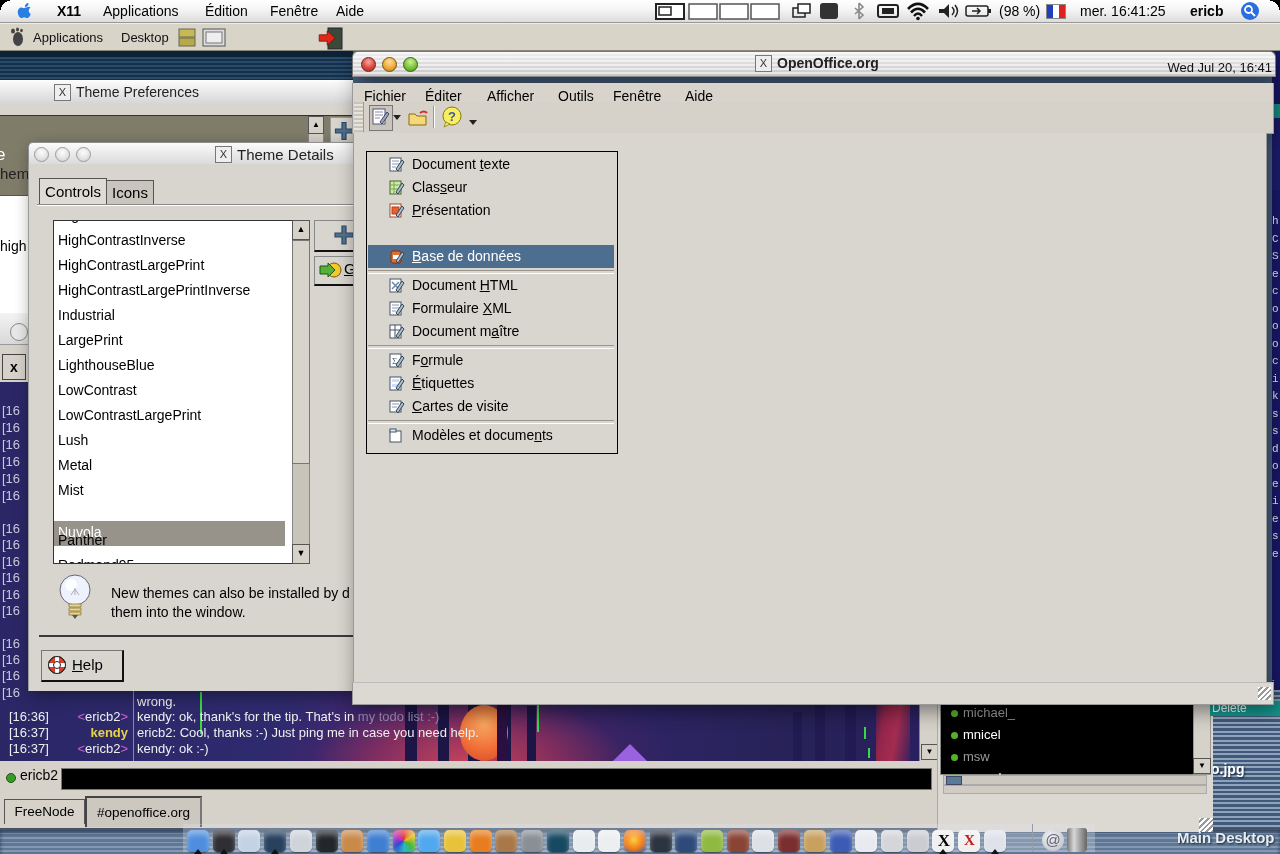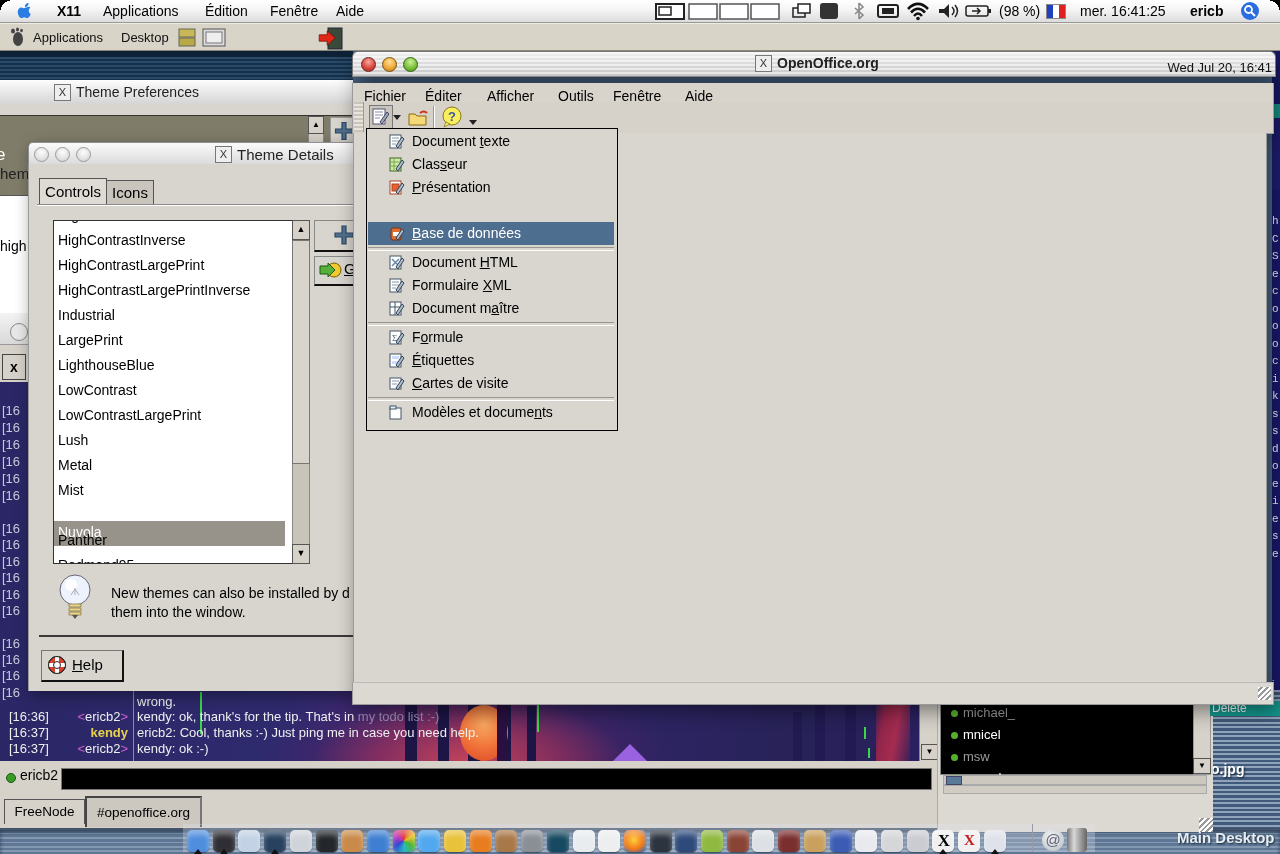--- a/index.html
+++ b/index.html
@@ -52,21 +52,21 @@
 #ooo{left:352px;top:51px;width:922px;height:652px;z-index:20;filter:drop-shadow(4px 6px 10px rgba(0,0,0,0.45));}
 #ooo .tbar{position:absolute;left:0;top:0;width:922px;height:24px;background:repeating-linear-gradient(180deg,rgba(255,255,255,.55) 0 2px,rgba(255,255,255,0) 2px 4px),linear-gradient(180deg,#f0f0f0,#c6c6c6);border:1px solid #777;border-bottom:1px solid #888;border-radius:6px 6px 0 0;}
 #ooo .menubar{position:absolute;left:0;top:24px;width:920px;height:27px;background:#d8d4cc;border-left:1px solid #9a9a9a;border-right:1px solid #9a9a9a;font-size:14px;margin-top:8px;}
 #ooo .toolbar{position:absolute;left:0;top:51px;width:920px;height:31px;background:#d6d2ca;border-left:1px solid #9a9a9a;border-right:1px solid #9a9a9a;border-bottom:1px solid #9a9a9a;}
 #ooo .content{position:absolute;left:1px;top:82px;width:912px;height:549px;background:#d9d6d0;border:1px solid #9a9a9a;border-top:none;}
 #ooo .bottom{position:absolute;left:0;top:631px;width:920px;height:21px;background:#dcd9d2;border:1px solid #9a9a9a;border-top:1px solid #bbb;}
 
 .mitem{position:absolute;top:5px;color:#000;}
 u{text-decoration:underline;}
 
-#ddmenu{position:absolute;left:14px;top:77px;width:250px;height:301px;background:#d9d6cf;border:1px solid #000;z-index:30;}
+#ddmenu{position:absolute;left:14px;top:100px;width:250px;height:301px;background:#d9d6cf;border:1px solid #000;z-index:30;}
 .dd{position:absolute;left:1px;width:246px;height:23px;font-size:14px;color:#000;}
 .dd .ic{position:absolute;left:20px;top:3px;width:17px;height:17px;}
 .dd .tx{position:absolute;left:44px;top:3px;}
 .ddsep{position:absolute;left:1px;width:246px;height:2px;border-top:1px solid #9a968e;border-bottom:1px solid #fff;}
 .ddsel{background:#4d6e8e;color:#fff;}
 
 #dock{left:183px;top:822px;width:912px;height:32px;z-index:50;}
 
 .grip{background:repeating-linear-gradient(135deg,#fff 0 2px,#999 2px 4px);}
 </style></head>

